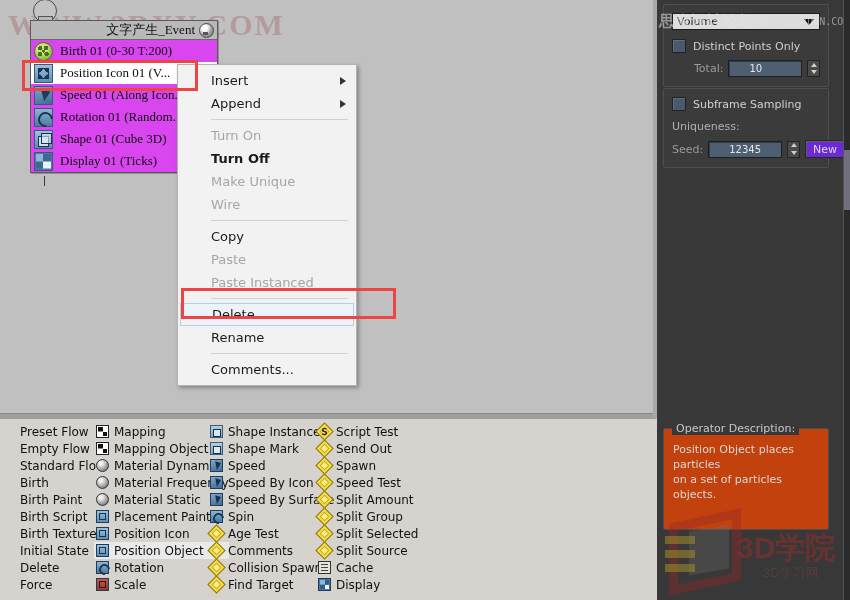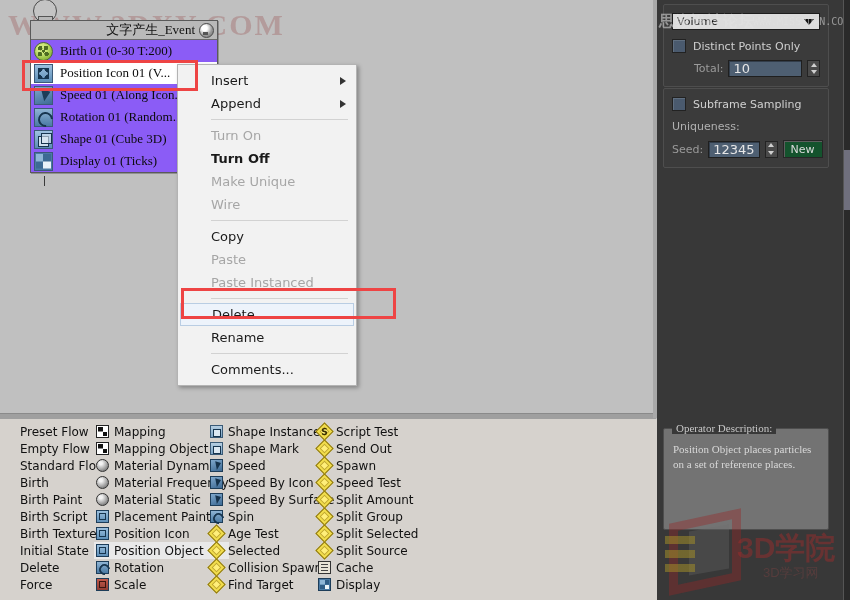--- a/index.html
+++ b/index.html
@@ -52,21 +52,21 @@
   #node-title .ttl{
     font-family:"Liberation Serif","DejaVu Serif",serif;
     font-size:13px;color:#111;white-space:nowrap;
   }
   .bulb{
     width:13px;height:13px;border-radius:50%;
     background:radial-gradient(circle at 35% 32%,#fff 0 22%,#9a9a9a 60%,#6d6d6d 100%);
     border:1px solid #4a4a4a;flex:0 0 auto;position:relative;
   }
   .bulb:after{content:"";position:absolute;left:3px;top:8px;width:5px;height:3px;background:#555;}
-  .node-rows{background:#8b5cf6;text-align:right;}
+  .node-rows{background:#d946ef;text-align:right;}
   .nrow{
     display:flex;align-items:center;height:22px;gap:7px;padding-left:3px;
     font-family:"Liberation Serif","DejaVu Serif",serif;font-size:13px;
     color:#0b0b0b;white-space:nowrap;position:relative;
   }
   .nrow.sel{background:#ffffff;}
   .nrow .lbl{overflow:hidden;}
   
   .ico{width:19px;height:19px;flex:0 0 auto;border:1px solid #3c5a78;position:relative;box-sizing:border-box;}
   .ico-birth{
@@ -231,40 +231,40 @@
   }
   .cbrow{display:flex;align-items:center;gap:7px;margin-top:9px;}
   .cbox{
     width:12px;height:12px;flex:0 0 auto;
     background:#4a5a6e;border:1px solid #222;box-shadow:inset 1px 1px 0 #606f80;
   }
   .fieldrow{display:flex;align-items:center;gap:5px;margin-top:7px;}
   .flabel{color:#9a9a9a;}
   .numfield{
     height:15px;background:#4e5f72;border:1px solid #1f1f1f;
-    color:#e6e6e6;display:flex;align-items:center;padding:0 4px;font-size:13px;
+    color:#e6e6e6;display:flex;align-items:center;padding:0 20px;font-size:10px;
     box-shadow:inset 1px 1px 0 rgba(0,0,0,.35);
   }
   .spin-btn{
     width:11px;height:15px;flex:0 0 auto;background:#4a4a4a;border:1px solid #232323;
     display:flex;flex-direction:column;align-items:center;justify-content:space-around;
   }
   .spin-btn i{display:block;width:0;height:0;border-left:3px solid transparent;border-right:3px solid transparent;}
   .spin-btn i.up{border-bottom:4px solid #cfcfcf;}
   .spin-btn i.dn{border-top:4px solid #cfcfcf;}
   .btn{
-    height:16px;padding:0 7px;background:#14532d;border:1px solid #262626;
+    height:16px;padding:0 7px;background:#6d28d9;border:1px solid #262626;
     box-shadow:inset 1px 1px 0 #5e5e5e;color:#dcdcdc;
     display:flex;align-items:center;font-size:11px;
   }
   .grouplabel{color:#b0b0b0;margin-top:2px;}
   
   #rp-desc{
     position:absolute;left:6px;top:428px;right:14px;height:100px;
-    border:1px solid #4e4e4e;border-radius:2px;background:#737373;font-family:Liberation Serif, serif;
+    border:1px solid #4e4e4e;border-radius:2px;background:#c2410c;
   }
   #rp-desc .hdr{
     position:absolute;left:8px;top:-7px;background:#383838;padding:0 4px;
     font-size:11px;color:#c8c8c8;
   }
   #rp-desc .body{padding:13px 9px 0;line-height:15px;color:#d8d8d8;font-size:11px;}
   
   .wm-cn{
     position:absolute;left:2px;top:12px;
     font-family:"DejaVu Sans","Liberation Sans",sans-serif;
@@ -543,21 +543,21 @@
       <div class="ditem">
           <span class="dico spin"></span>
           <span>Spin</span>
         </div>
       <div class="ditem">
           <span class="dico test"></span>
           <span>Age Test</span>
         </div>
       <div class="ditem">
           <span class="dico test"></span>
-          <span>Selected</span>
+          <span>Comments</span>
         </div>
       <div class="ditem">
           <span class="dico test"></span>
           <span>Collision Spawn</span>
         </div>
       <div class="ditem">
           <span class="dico test"></span>
           <span>Find Target</span>
         </div>
     </div>
@@ -658,21 +658,21 @@
 
   </div>
 
   <div class="wm-cn">思缘设计论坛</div>
   <div class="wm-url">WWW.MISSYUAN.COM</div>
 
   <div id="rp-desc">
     <div class="hdr">Operator Description:</div>
     <div class="body">
       <div>Position Object places particles</div>
-      <div>on a set of reference places.</div>
+      <div>on a set of particles objects.</div>
     </div>
   </div>
 
 </div>
 
 <div id="wm-logo">
   <div class="cube"></div>
   <div class="cube2"></div>
   <div class="e3"></div>
   <div class="txt">3D学院</div>

